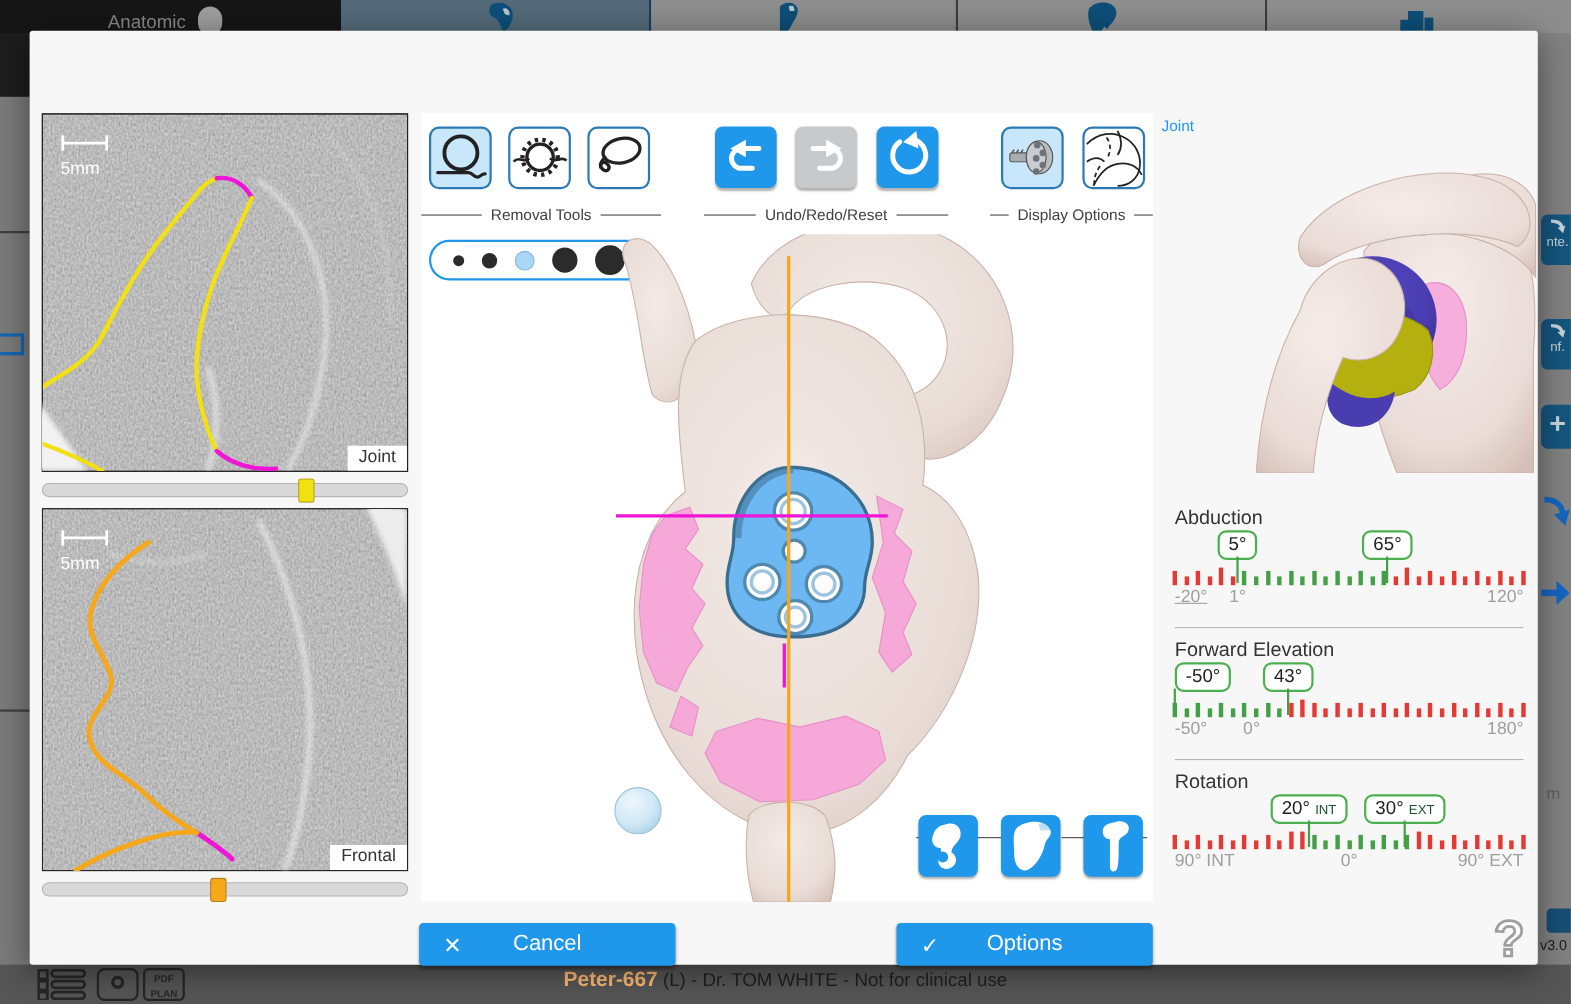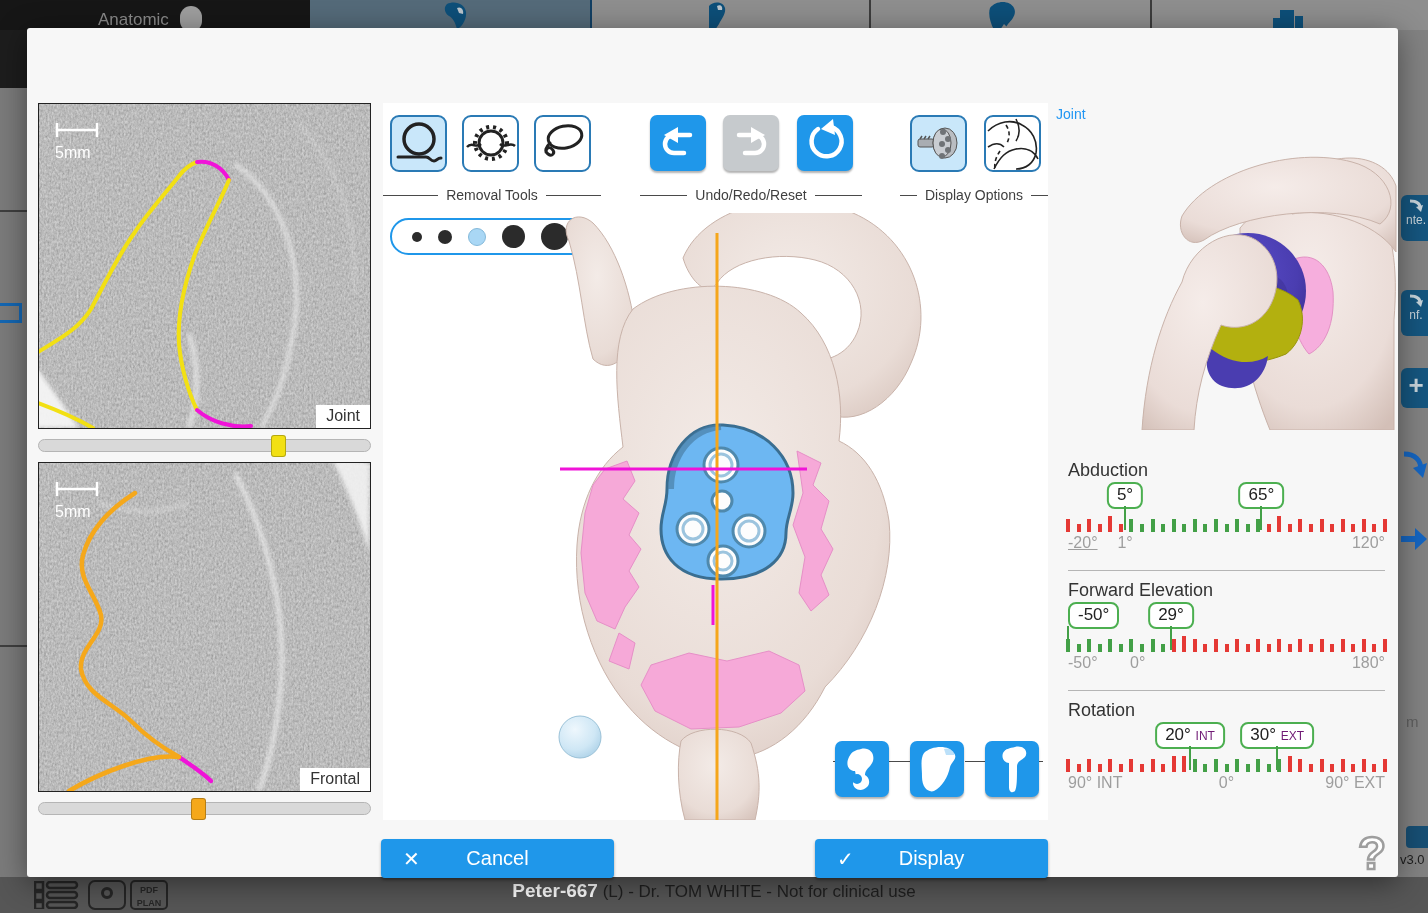--- a/index.html
+++ b/index.html
@@ -25,21 +25,21 @@
   .rr-btn svg { display:block; margin:4px auto 0; }
   .rr-plus { font-size:26px; font-weight:bold; line-height:34px; }
   .rr-arrow { position:absolute; left:3px; }
   .rr-m { position:absolute; left:8px; color:#5e5e5e; font-size:15px; }
   .rr-v3-block { position:absolute; left:8px; top:796px; width:22px; height:22px; background:#174f74; border-radius:4px 0 0 4px; }
   .rr-v3 { position:absolute; left:2px; top:822px; color:#1d1d1d; font-size:13px; }
 
   .bg-bottombar { position:absolute; left:0; top:877px; width:1428px; height:36px; background:#565656; }
   .bb-ico { position:absolute; top:4px; }
   .bb-caption { position:absolute; left:0; top:3px; width:1428px; text-align:center; color:#1f1f1f; font-size:17px; }
-  .bb-caption b { font-size:19px; color:#ffffff; }
+  .bb-caption b { font-size:19px; color:#fdba74; }
   .pdfplan { position:absolute; left:130px; top:3px; width:38px; height:30px; border:2px solid #262626;
              border-radius:5px; color:#262626; font-size:9px; font-weight:bold; text-align:center; line-height:13px; padding-top:2px;}
   .cam { position:absolute; left:88px; top:3px; width:38px; height:30px; border:2px solid #262626; border-radius:7px; }
   .cam i { position:absolute; left:11px; top:5px; width:12px; height:12px; border:3px solid #262626; border-radius:50%; }
 
   
   #modal { position:absolute; left:27px; top:28px; width:1371px; height:849px; background:#f7f7f7;
            border-radius:3px; box-shadow:0 6px 30px rgba(0,0,0,.45); }
   .tabs { position:absolute; left:0; top:0; width:100%; height:60px; border-bottom:1px solid #dcdcdc; background:#fafafa; }
   .tab { position:absolute; top:18px; font-size:17px; color:#455a64; cursor:pointer; }
@@ -70,21 +70,21 @@
   .viewport3d { position:absolute; left:0; top:110px; width:665px; height:607px; }
 
   
   .joint-title,.imp-title { position:absolute; width:340px; text-align:left; color:#2196f3; font-size:14px; }
   .imp-name { position:absolute; color:#333; font-size:18px; }
   .imp-wrap { position:absolute; left:1041px; width:317px; }
   .imp-badges { position:relative; height:28px; }
   .imp-badge { position:absolute; top:0; transform:translateX(-50%); background:#fff; border:2px solid #4caf50;
                border-radius:8px; padding:1px 8px 2px; font-size:17px; color:#222; white-space:nowrap; }
   .imp-badge.clamp-left { transform:none; left:0 !important; }
-  .imp-badge .sfx { font-size:12px; color:#701a75; }
+  .imp-badge .sfx { font-size:12px; color:#14532d; }
   .imp-scale { position:relative; height:24px; margin-top:0; }
   .imp-conn { position:absolute; width:2px; background:#43a047; transform:translateX(-50%); }
   .tick { position:absolute; width:4px; transform:translateX(-50%); bottom:2px; }
   .axisrow { position:relative; height:20px; }
   .axis-lab { position:absolute; top:0; color:#9e9e9e; font-size:16px; white-space:nowrap; }
   .imp-divider { position:absolute; left:1041px; width:317px; border-top:1px solid #b5b5b5; }
 
   
   .footer-btn { position:absolute; top:811px; width:233px; height:39px; background:#1f97ea; border:none; border-radius:4px;
                 color:#fff; font-size:20px; cursor:pointer; box-shadow:0 2px 3px rgba(0,0,0,.35);
@@ -499,21 +499,21 @@
             <span class="axis-lab" style="left: 0px; text-decoration: underline;">-20°</span>
             <span class="axis-lab" style="left: 18%; transform: translateX(-50%);">1°</span>
             <span class="axis-lab" style="right: 0px;">120°</span>
           </div>
         </div>
         <div class="imp-divider" style="top: 542px;"></div>
         <div class="imp-name" style="left: 1041px; top: 552px;">Forward Elevation</div>
         <div class="imp-wrap" style="top: 574px;">
           <div class="imp-badges">
             <div class="imp-badge clamp-left" style="left: 0%;"><span class="bv">-50°</span></div>
-            <div class="imp-badge" style="left: 32.5%;"><span class="bv">29°</span></div>
+            <div class="imp-badge" style="left: 32.5%;"><span class="bv">43°</span></div>
           </div>
           <div class="imp-scale">
             <div class="imp-conn" style="left: 0%; top: -4px; height: 24px;"></div>
             <div class="imp-conn" style="left: 32.5%; top: -4px; height: 24px;"></div>
             <div class="tick" style="left: 0%; height: 13px; background: rgb(67, 160, 71);"></div>
             <div class="tick" style="left: 3.33333%; height: 8px; background: rgb(67, 160, 71);"></div>
             <div class="tick" style="left: 6.66667%; height: 13px; background: rgb(67, 160, 71);"></div>
             <div class="tick" style="left: 10%; height: 8px; background: rgb(67, 160, 71);"></div>
             <div class="tick" style="left: 13.3333%; height: 13px; background: rgb(67, 160, 71);"></div>
             <div class="tick" style="left: 16.6667%; height: 8px; background: rgb(67, 160, 71);"></div>
@@ -598,17 +598,17 @@
           </div>
         </div>
       </div>
 
     <button class="footer-btn" style="left:354px">
       <span class="ico">✕</span>
       <span>Cancel</span>
     </button>
     <button class="footer-btn" style="left:788px">
       <span class="ico">✓</span>
-      <span>Display</span>
+      <span>Options</span>
     </button>
     <div class="help-q">?</div>
   </div>
 </div>
 
 </body></html>

